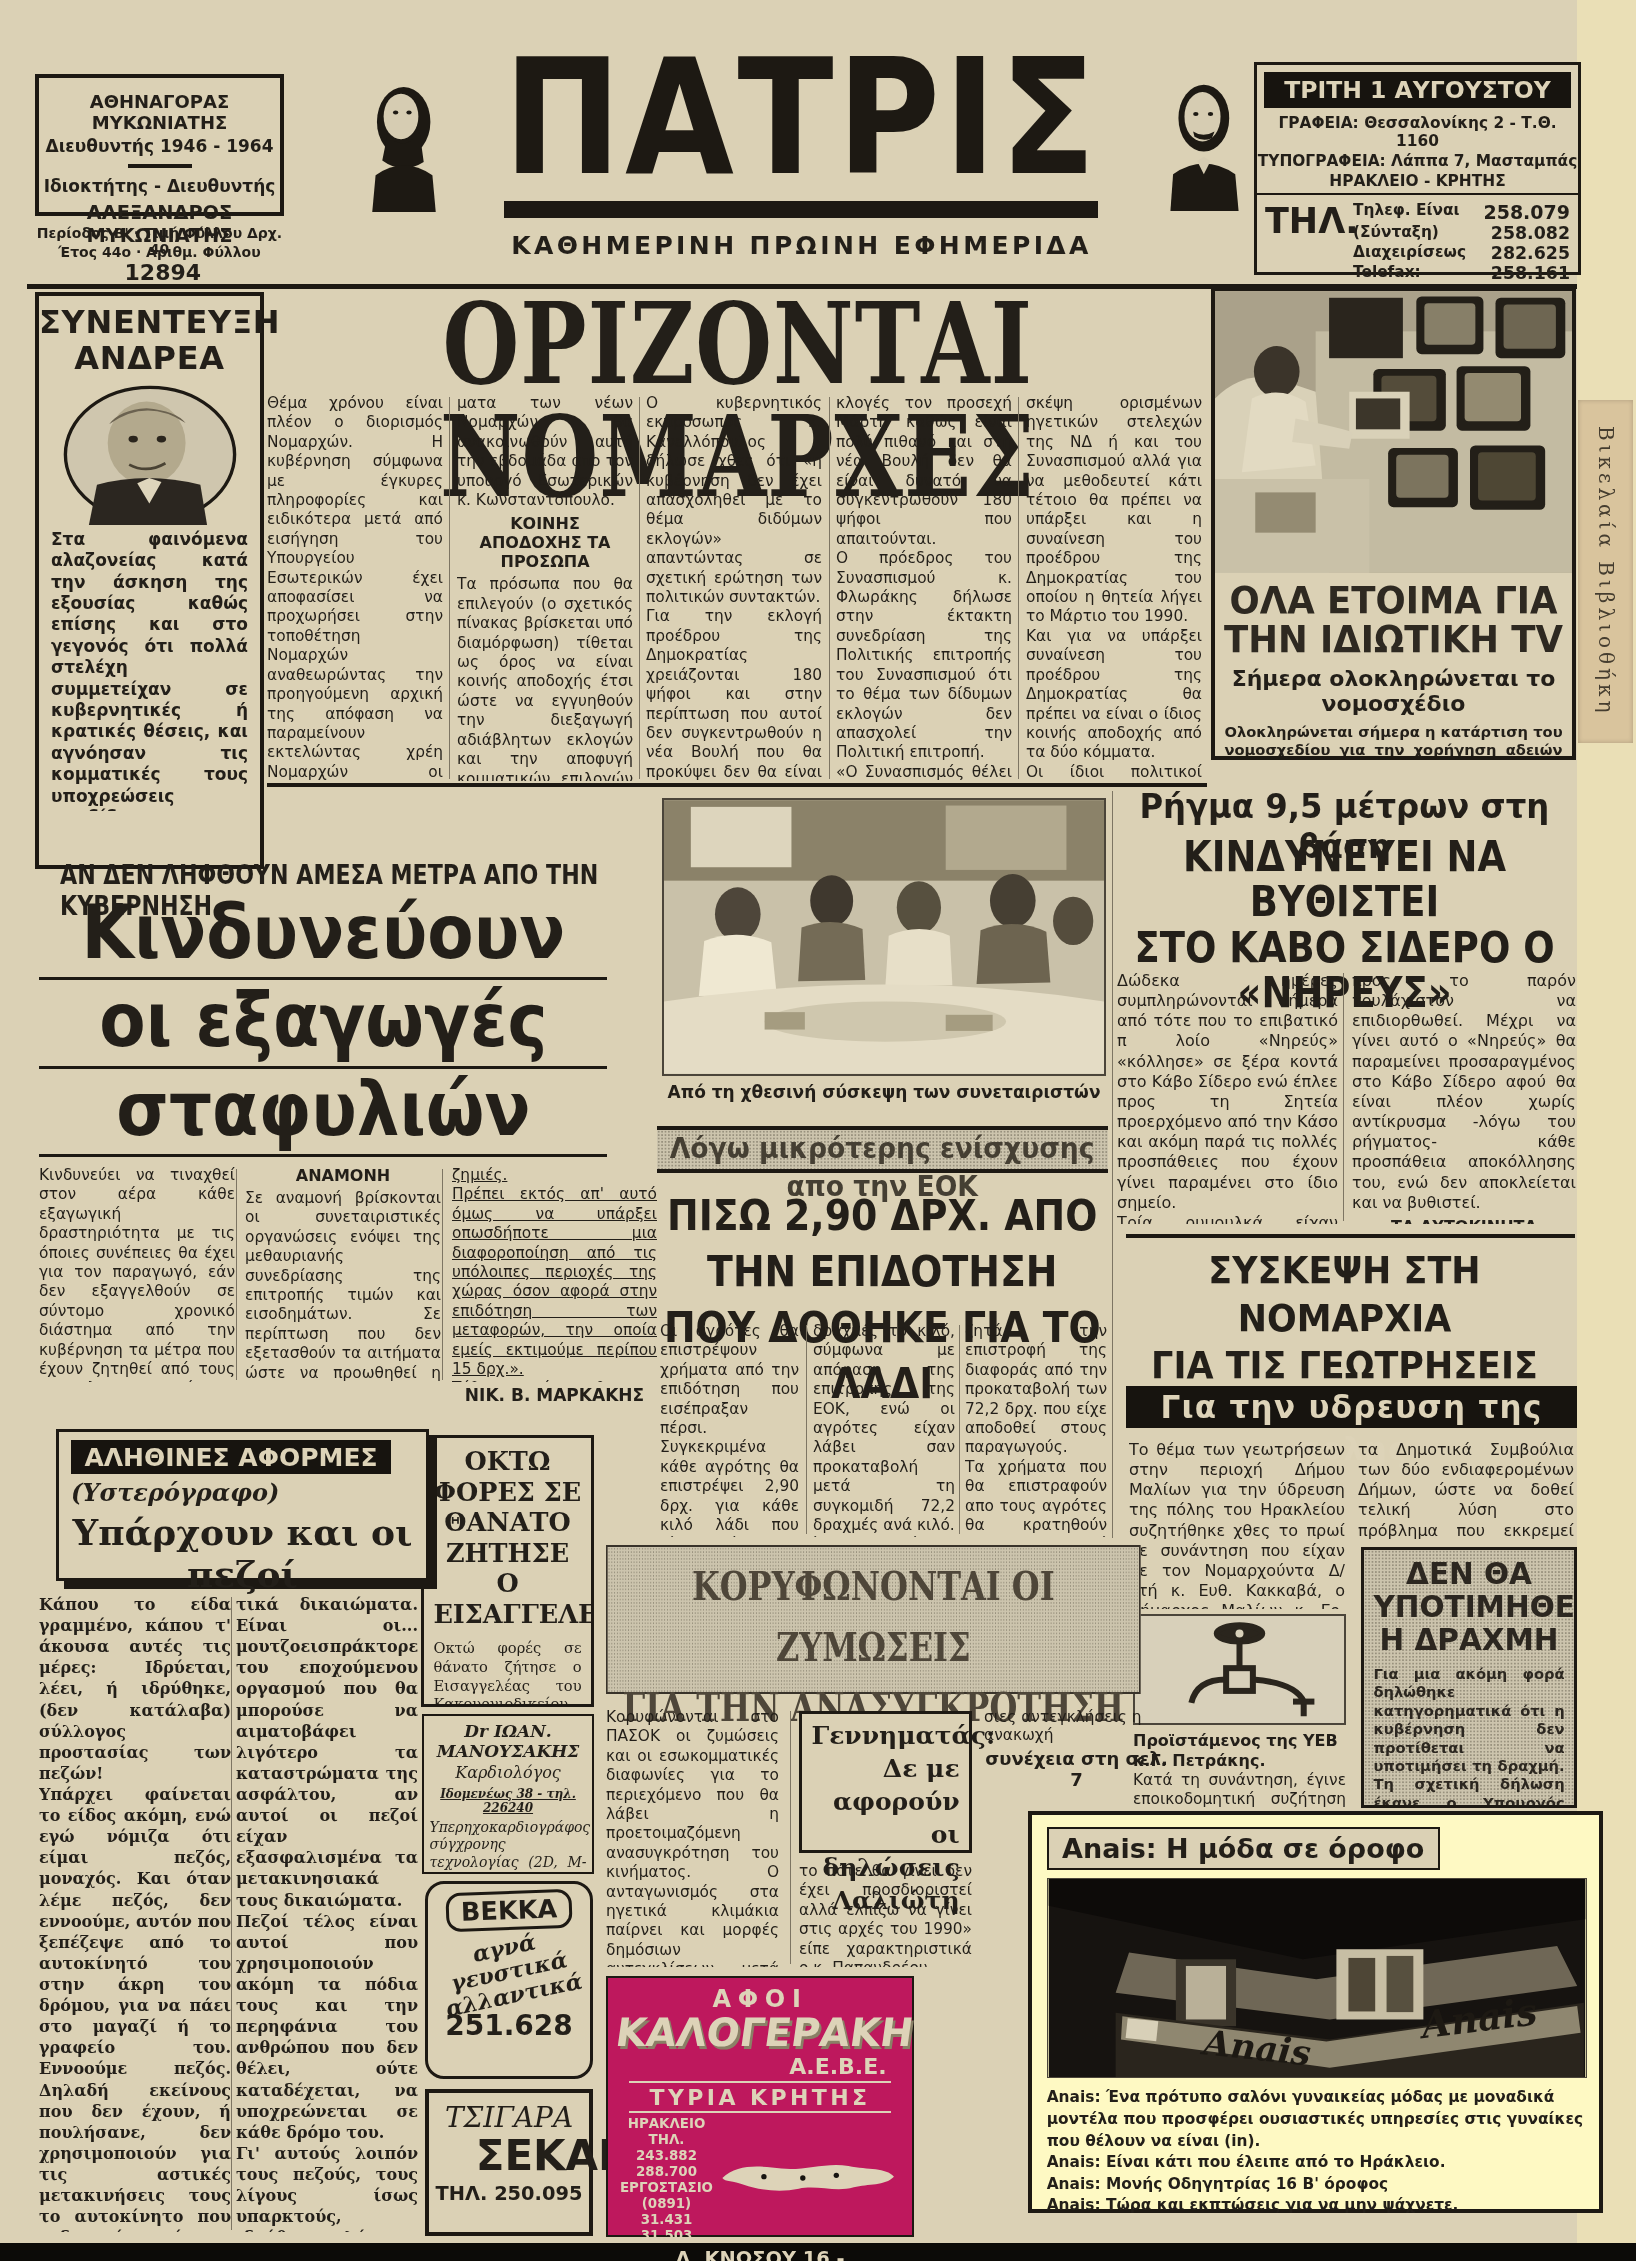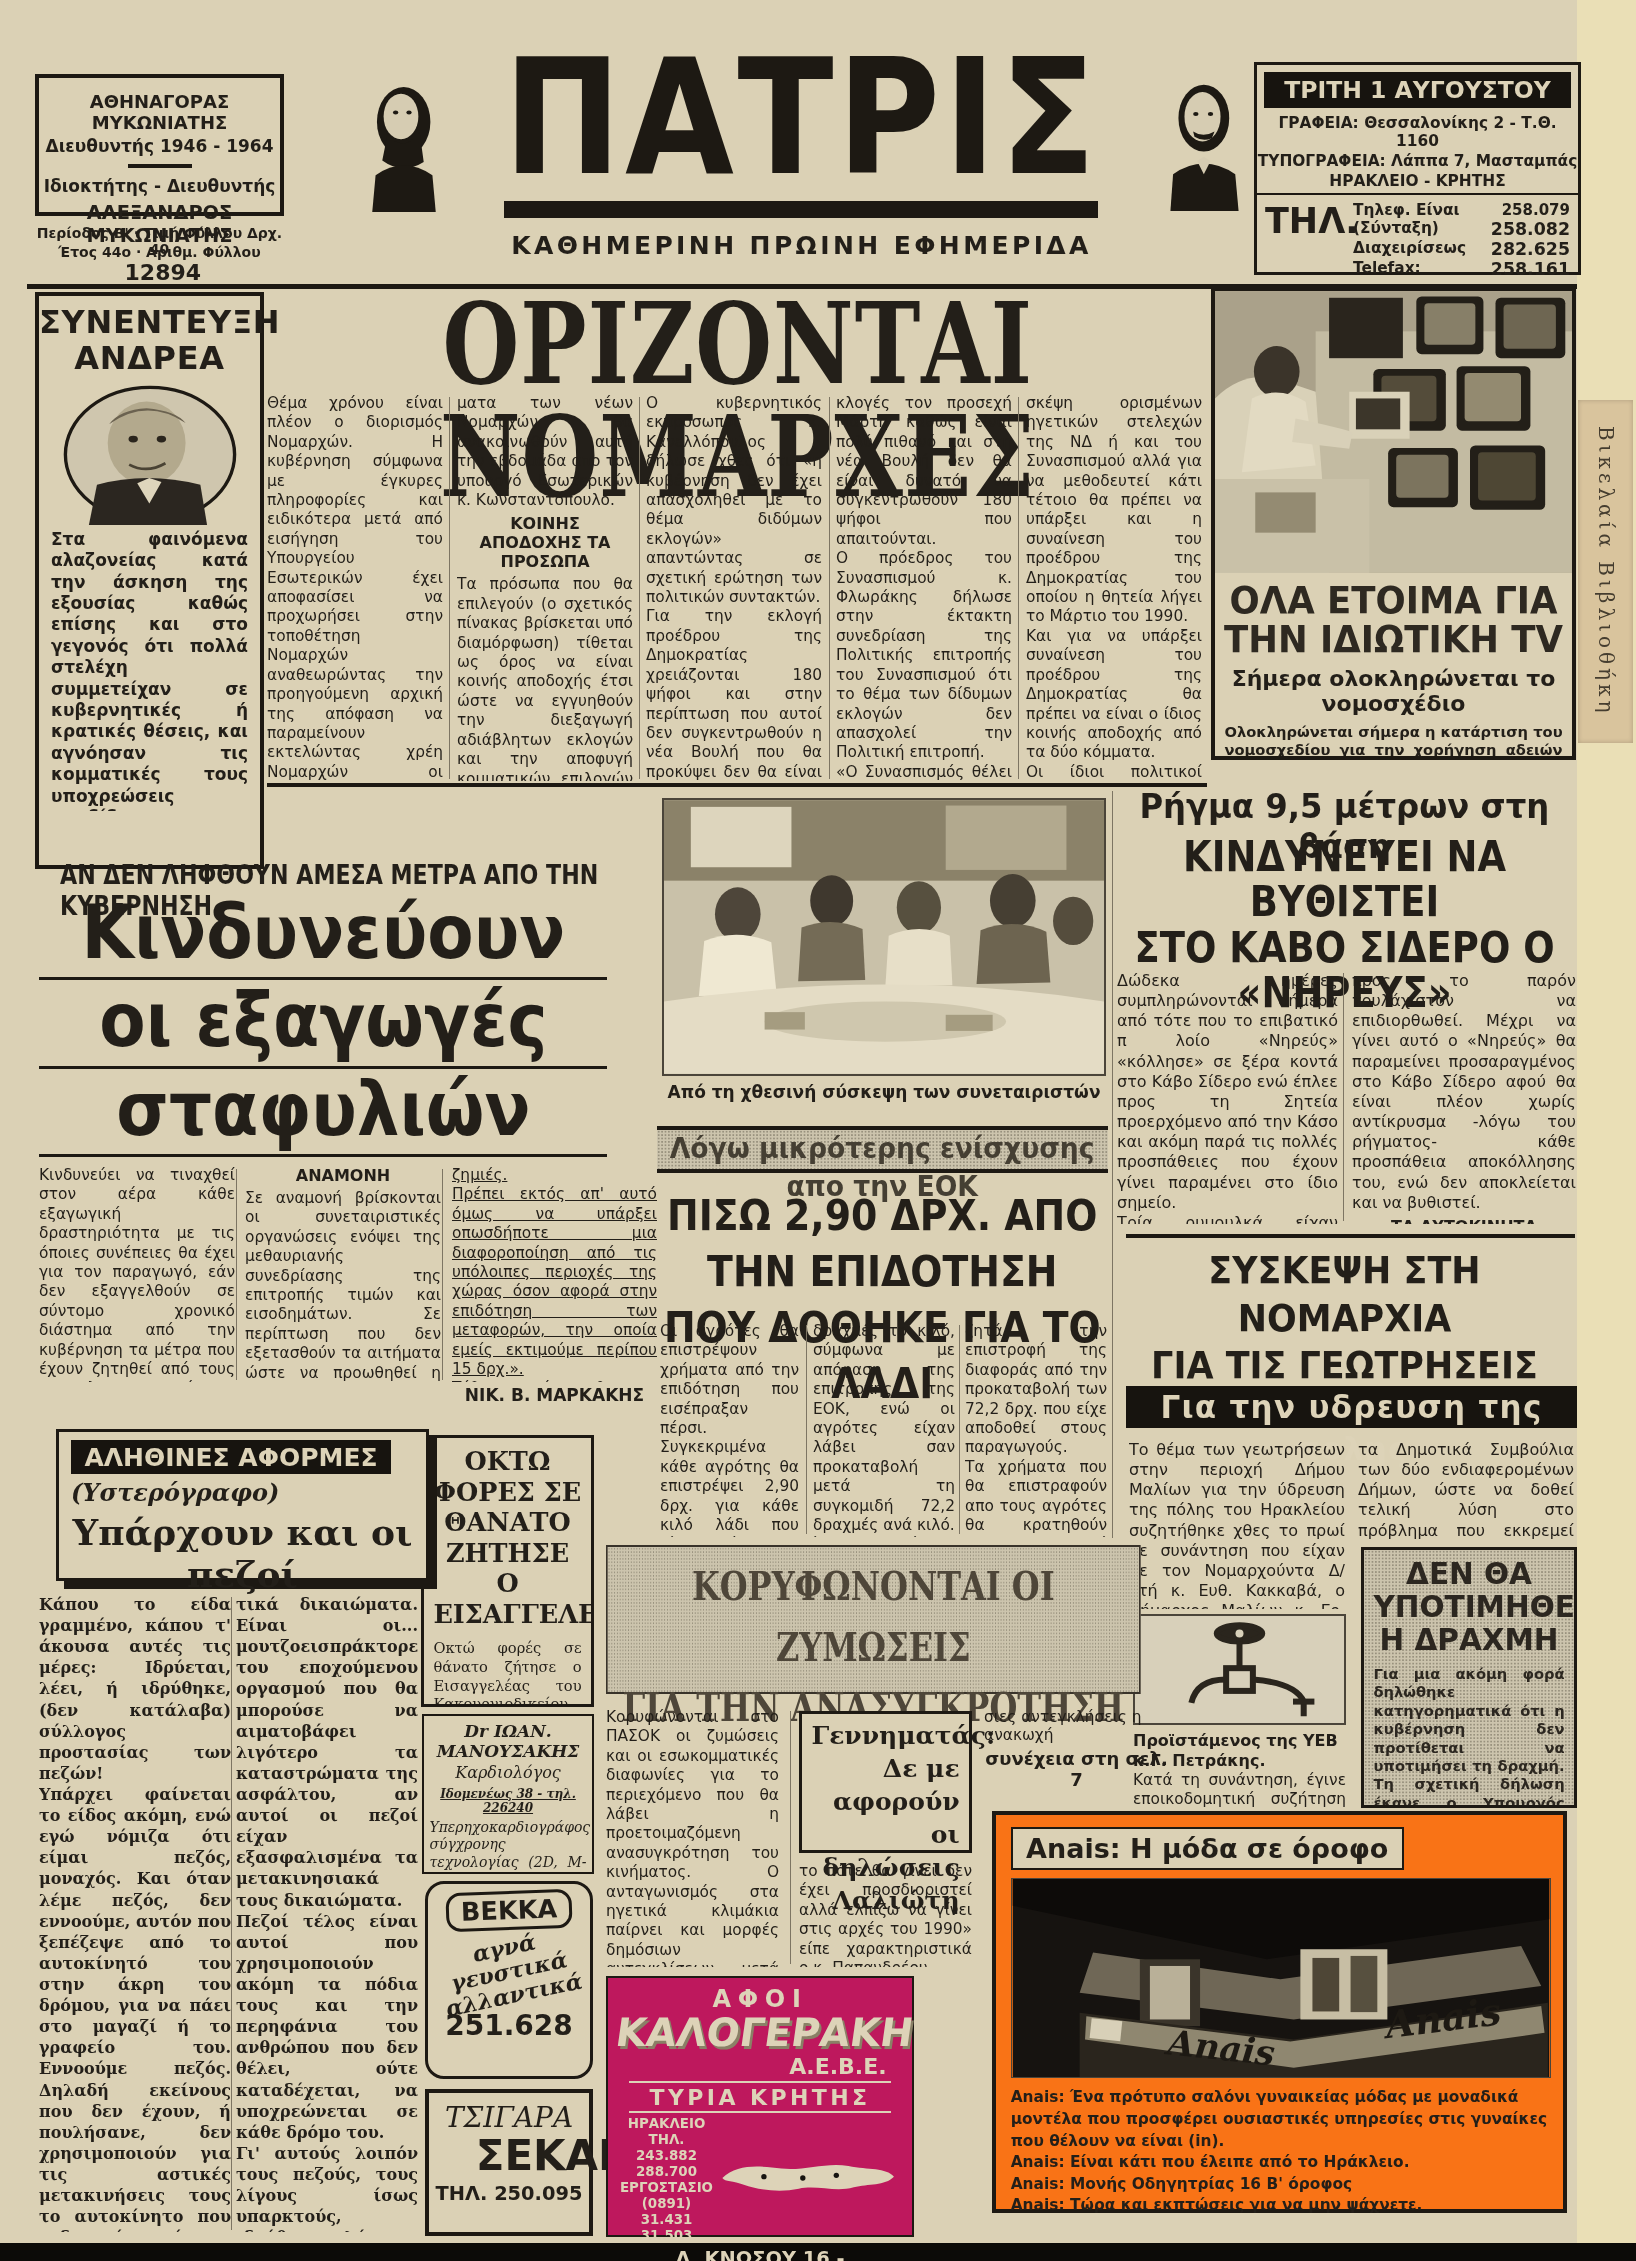--- a/index.html
+++ b/index.html
@@ -69,21 +69,21 @@
     <div class="ctr" style="border-bottom:2.7px solid #1d1913;padding-bottom:3px;">
       <div class="b" style="font-size:15.4px;">ΓΡΑΦΕΙΑ: Θεσσαλονίκης 2 - Τ.Θ. 1160</div>
       <div class="b" style="font-size:15.4px;margin-top:2px;">ΤΥΠΟΓΡΑΦΕΙΑ: Λάππα 7, Μασταμπάς</div>
       <div class="b" style="font-size:15.4px;margin-top:2px;">ΗΡΑΚΛΕΙΟ - ΚΡΗΤΗΣ</div>
     </div>
     <div style="display:flex;padding:5.4px 8px 0 8px;">
       <div class="b" style="font-size:35px;width:88px;">ΤΗΛ.</div>
       <div style="flex:1;">
         <div style="display:flex;justify-content:space-between;">
           <span class="b" style="font-size:15.4px;">Τηλεφ. Είναι</span>
-          <span class="b" style="font-size:15px;">258.079</span>
+          <span class="b" style="font-size:19px;">258.079</span>
         </div>
         <div style="display:flex;justify-content:space-between;">
           <span class="b" style="font-size:15.4px;">(Σύνταξη)</span>
           <span class="b" style="font-size:17.4px;">258.082</span>
         </div>
         <div style="display:flex;justify-content:space-between;">
           <span class="b" style="font-size:15.4px;">Διαχειρίσεως</span>
           <span class="b" style="font-size:17.4px;">282.625</span>
         </div>
         <div style="display:flex;justify-content:space-between;">
@@ -354,21 +354,21 @@
       <svg width="181" height="74" viewBox="0 0 270 110">
         <path d="M8,52 C30,30 66,34 96,38 C130,42 162,28 196,34 C226,40 252,36 264,50 C250,64 226,60 204,66 C176,74 150,62 122,68 C94,74 62,70 40,62 C24,56 12,58 8,52 Z" fill="#ddd3b8"></path>
         <circle cx="70" cy="50" r="4" fill="#171410"></circle>
         <circle cx="128" cy="52" r="4" fill="#171410"></circle>
         <circle cx="178" cy="48" r="4" fill="#171410"></circle>
       </svg>
     </div>
     <div class="b ctr" style="font-size:19.4px;margin-top:2.7px;">Λ. ΚΝΩΣΟΥ 16 - ΗΡΑΚΛΕΙΟ</div>
   </div>
 
-  <div class="abs" style="left:992px;top:1811px;width:575px;height:402px;border:4.7px solid #1d1913;box-sizing:border-box;background:#f97316;padding:12px 14.7px;">
+  <div class="abs" style="left:1028px;top:1811px;width:575px;height:402px;border:4.7px solid #1d1913;box-sizing:border-box;background:#fef9c3;padding:12px 14.7px;">
     <div class="b" style="display:inline-block;border:2.7px solid #1d1913;font-size:27px;padding:4px 13.4px;background:#dbd1b5;">Anais: Η μόδα σε όροφο</div>
     <svg width="538" height="198" viewBox="0 0 802 296" style="display:block;margin-top:8px;border:1.3px solid #4b453a;">
       <rect width="802" height="296" fill="#161310"></rect>
       <path d="M0,40 L380,120 L802,60 L802,0 L0,0 Z" fill="#0d0b09"></path>
       <path d="M120,110 L400,150 L760,100 L790,160 L420,210 L100,170 Z" fill="#6f6756"></path>
       <rect x="190" y="120" width="90" height="100" fill="#3a342a"></rect>
       <rect x="205" y="130" width="60" height="80" fill="#b9b098"></rect>
       <rect x="430" y="105" width="130" height="105" fill="#c7bea4"></rect>
       <rect x="448" y="118" width="40" height="80" fill="#4e4636"></rect>
       <rect x="505" y="115" width="40" height="84" fill="#57503f"></rect>

